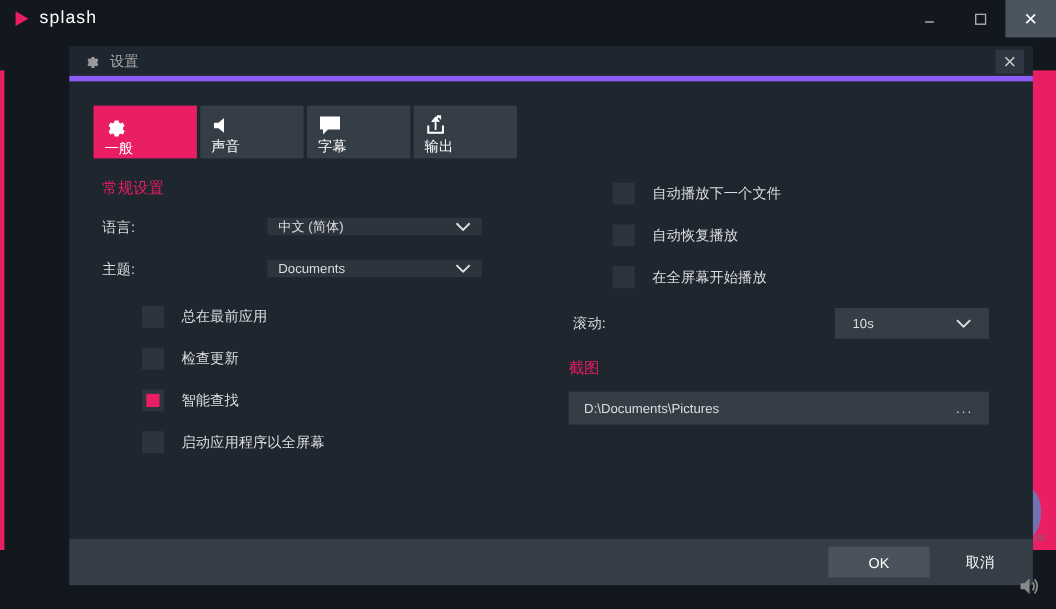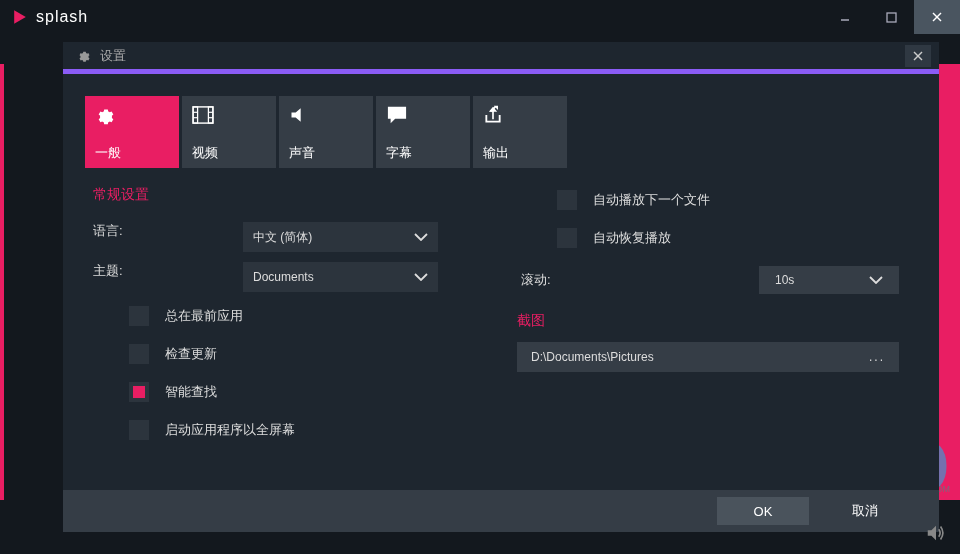--- a/index.html
+++ b/index.html
@@ -16,49 +16,49 @@
 .pink-stripe { position: absolute; left: 0; top: 64px; width: 4px; bottom: 54px; background: #e91e63; }
 .pink-stripe-r { position: absolute; right: 0; top: 64px; width: 48px; bottom: 54px; background: #e91e63; z-index: 0; }
 
 .settings-panel { position: absolute; left: 63px; top: 42px; right: 21px; height: 490px; background: #1e262f; z-index: 2; }
 .settings-header { height: 32px; display: flex; align-items: center; padding: 0 8px 0 14px; border-bottom: 5px solid #8b5cf6; }
 .gear { color: #888; margin-right: 8px; }
 .settings-title { color: #aaa; font-size: 13px; }
 .close-settings { margin-left: auto; width: 26px; height: 22px; background: #2f3842; display: flex; align-items: center; justify-content: center; color: #ccc; cursor: pointer; font-size: 14px; }
 
 .tabs { display: flex; gap: 3px; padding: 22px 22px 0 22px; }
-.tab { width: 94px; height: 72px; background: #353d46; display: flex; flex-direction: column; justify-content: space-between; padding: 8px 10px 6px 10px; cursor: pointer; color: #fff; }
+.tab { width: 94px; height: 48px; background: #353d46; display: flex; flex-direction: column; justify-content: space-between; padding: 8px 10px 6px 10px; cursor: pointer; color: #fff; }
 .tab.active { background: #e91e63; }
 .tab-icon { height: 22px; display: flex; align-items: center; }
 .tab-label { font-size: 13px; }
 
 .content { display: flex; padding: 18px 30px 18px 30px; gap: 32px; }
 .col { flex: 1; }
 .section-title { color: #e91e63; font-size: 14px; margin-bottom: 18px; }
 
 .row { display: flex; align-items: flex-start; margin-bottom: 10px; min-height: 28px; }
 .label { color: #ddd; font-size: 13px; width: 150px; }
-.select { flex: 1; max-width: 195px; height: 30px; background: #2c343d; display: flex; align-items: center; padding: 0 10px; color: #ddd; font-size: 12px; cursor: pointer; position: relative; }
+.select { flex: 1; max-width: 195px; height: 16px; background: #2c343d; display: flex; align-items: center; padding: 0 10px; color: #ddd; font-size: 12px; cursor: pointer; position: relative; }
 .select-arrow { margin-left: auto; }
 
 .checkbox-row { display: flex; align-items: center; margin-bottom: 10px; min-height: 28px; padding-left: 36px; }
 .checkbox { width: 20px; height: 20px; background: #2c343d; margin-right: 16px; cursor: pointer; display: flex; align-items: center; justify-content: center; }
 .checkbox.checked::after { content: ''; width: 12px; height: 12px; background: #e91e63; }
 .check-label { color: #ddd; font-size: 13px; }
 
 .col-right .checkbox-row { margin-left: 4px; }
 .scroll-row { display: flex; align-items: center; margin: 14px 0 18px 4px; }
 .scroll-label { color: #ddd; font-size: 13px; width: 200px; }
 .scroll-select { width: 140px; height: 28px; background: #353d46; display: flex; align-items: center; padding: 0 16px; color: #ddd; font-size: 12px; cursor: pointer; margin-left: auto; margin-right: 10px; }
 
 .section-title2 { color: #e91e63; font-size: 14px; margin: 14px 0 12px 0; }
 .path-box { height: 30px; background: #353d46; display: flex; align-items: center; padding: 0 14px; color: #ddd; font-size: 12px; margin-right: 10px; }
 .path-more { margin-left: auto; cursor: pointer; color: #ddd; letter-spacing: 2px; }
 
-.footer { position: absolute; bottom: 0; left: 0; right: 0; height: 42px; background: #353d46; display: flex; align-items: center; justify-content: flex-end; padding-right: 28px; gap: 10px; }
+.footer { position: absolute; bottom: 0; left: 0; right: 0; height: 42px; background: #353d46; display: flex; align-items: center; justify-content: flex-end; padding-right: 2px; }
 .btn { min-width: 92px; height: 28px; background: #4a535c; color: #fff; display: flex; align-items: center; justify-content: center; font-size: 13px; cursor: pointer; }
 .btn.cancel { background: transparent; }
 
 .volume-icon { position: absolute; right: 12px; bottom: 10px; z-index: 3; color: #888; }
 
 .watermark { position: absolute; right: 8px; bottom: 58px; z-index: 1; opacity: 0.6; pointer-events: none; }
 .watermark-text { position: absolute; right: 10px; bottom: 58px; z-index: 1; color: #6a7580; font-size: 11px; text-align: center; line-height: 1.3; opacity: 0.8; pointer-events: none; }
 
 svg { display: block; }
 </style>
@@ -121,34 +121,20 @@
     <div class="tab active">
       <div class="tab-icon">
           <svg width="22" height="22" viewBox="0 0 24 24">
             <path fill="#fff" d="M12,8A4,4 0 0,1 16,12A4,4 0 0,1 12,16A4,4 0 0,1 8,12A4,4 0 0,1 12,8M12,10A2,2 0 0,0 10,12A2,2 0 0,0 12,14A2,2 0 0,0 14,12A2,2 0 0,0 12,10M10,22L9.6,19.9C9,19.7 8.4,19.4 7.9,19L5.9,19.9L4,16.6L5.6,15.3C5.5,15 5.5,14.5 5.5,14C5.5,13.5 5.5,13 5.6,12.7L4,11.4L5.9,8.1L7.9,9C8.4,8.6 9,8.3 9.6,8.1L10,6H14L14.4,8.1C15,8.3 15.6,8.6 16.1,9L18.1,8.1L20,11.4L18.4,12.7C18.5,13 18.5,13.5 18.5,14C18.5,14.5 18.5,15 18.4,15.3L20,16.6L18.1,19.9L16.1,19C15.6,19.4 15,19.7 14.4,19.9L14,22H10Z"></path>
           </svg>
         </div>
       <div class="tab-label">一般</div>
     </div>
     <div class="tab">
       <div class="tab-icon">
-          <svg width="22" height="18" viewBox="0 0 24 20">
-            <rect x="1" y="1" width="22" height="18" fill="none" stroke="#fff" stroke-width="1.6"></rect>
-            <rect x="1" y="1" width="5" height="18" fill="none" stroke="#fff" stroke-width="1.4"></rect>
-            <rect x="18" y="1" width="5" height="18" fill="none" stroke="#fff" stroke-width="1.4"></rect>
-            <line x1="1" y1="7" x2="6" y2="7" stroke="#fff" stroke-width="1.3"></line>
-            <line x1="1" y1="13" x2="6" y2="13" stroke="#fff" stroke-width="1.3"></line>
-            <line x1="18" y1="7" x2="23" y2="7" stroke="#fff" stroke-width="1.3"></line>
-            <line x1="18" y1="13" x2="23" y2="13" stroke="#fff" stroke-width="1.3"></line>
-          </svg>
-        </div>
-      <div class="tab-label">视频</div>
-    </div>
-    <div class="tab">
-      <div class="tab-icon">
           <svg width="20" height="20" viewBox="0 0 24 24">
             <path fill="#fff" d="M3 9 L3 15 L8 15 L14 20 L14 4 L8 9 Z"></path>
           </svg>
         </div>
       <div class="tab-label">声音</div>
     </div>
     <div class="tab">
       <div class="tab-icon">
           <svg width="22" height="20" viewBox="0 0 24 22">
             <path fill="#fff" d="M2 2 L22 2 L22 15 L10 15 L5 20 L5 15 L2 15 Z"></path>
@@ -210,20 +196,24 @@
 
     <div class="col col-right">
       <div class="checkbox-row">
         <div class="checkbox"></div>
         <div class="check-label">自动播放下一个文件</div>
       </div>
       <div class="checkbox-row">
         <div class="checkbox"></div>
         <div class="check-label">自动恢复播放</div>
       </div>
+      <div class="checkbox-row">
+        <div class="checkbox"></div>
+        <div class="check-label">在全屏幕开始播放</div>
+      </div>
       <div class="scroll-row">
         <div class="scroll-label">滚动:</div>
         <div class="scroll-select">
           <span>10s</span>
           <svg class="select-arrow" style="margin-left:auto" width="14" height="8" viewBox="0 0 14 8">
               <path d="M1 1 L7 7 L13 1" fill="none" stroke="#ddd" stroke-width="1.8"></path>
             </svg>
         </div>
       </div>
       <div class="section-title2">截图</div>

